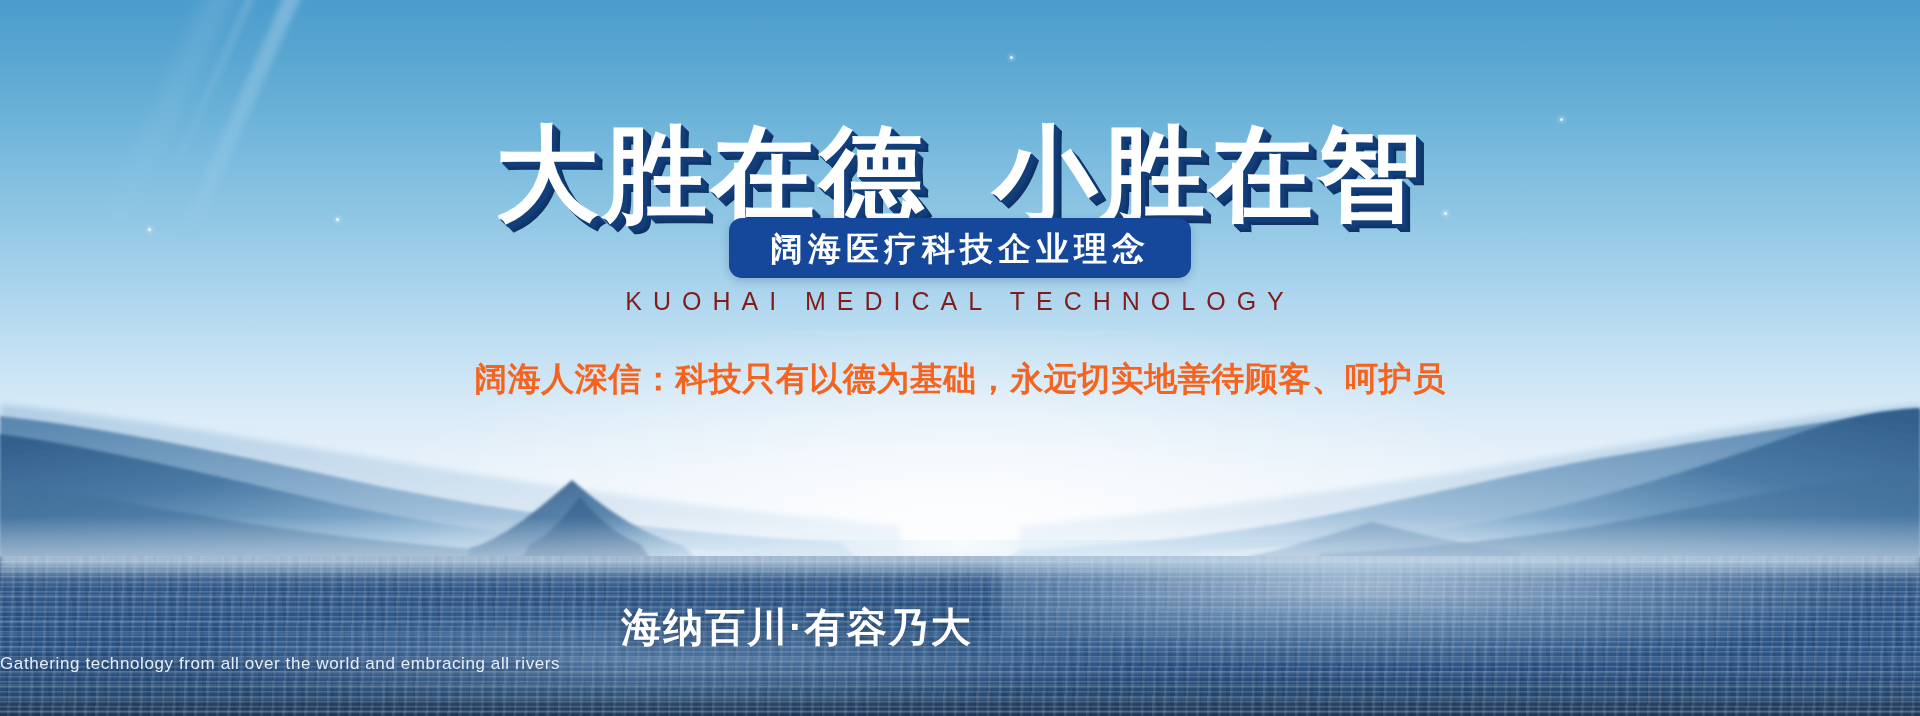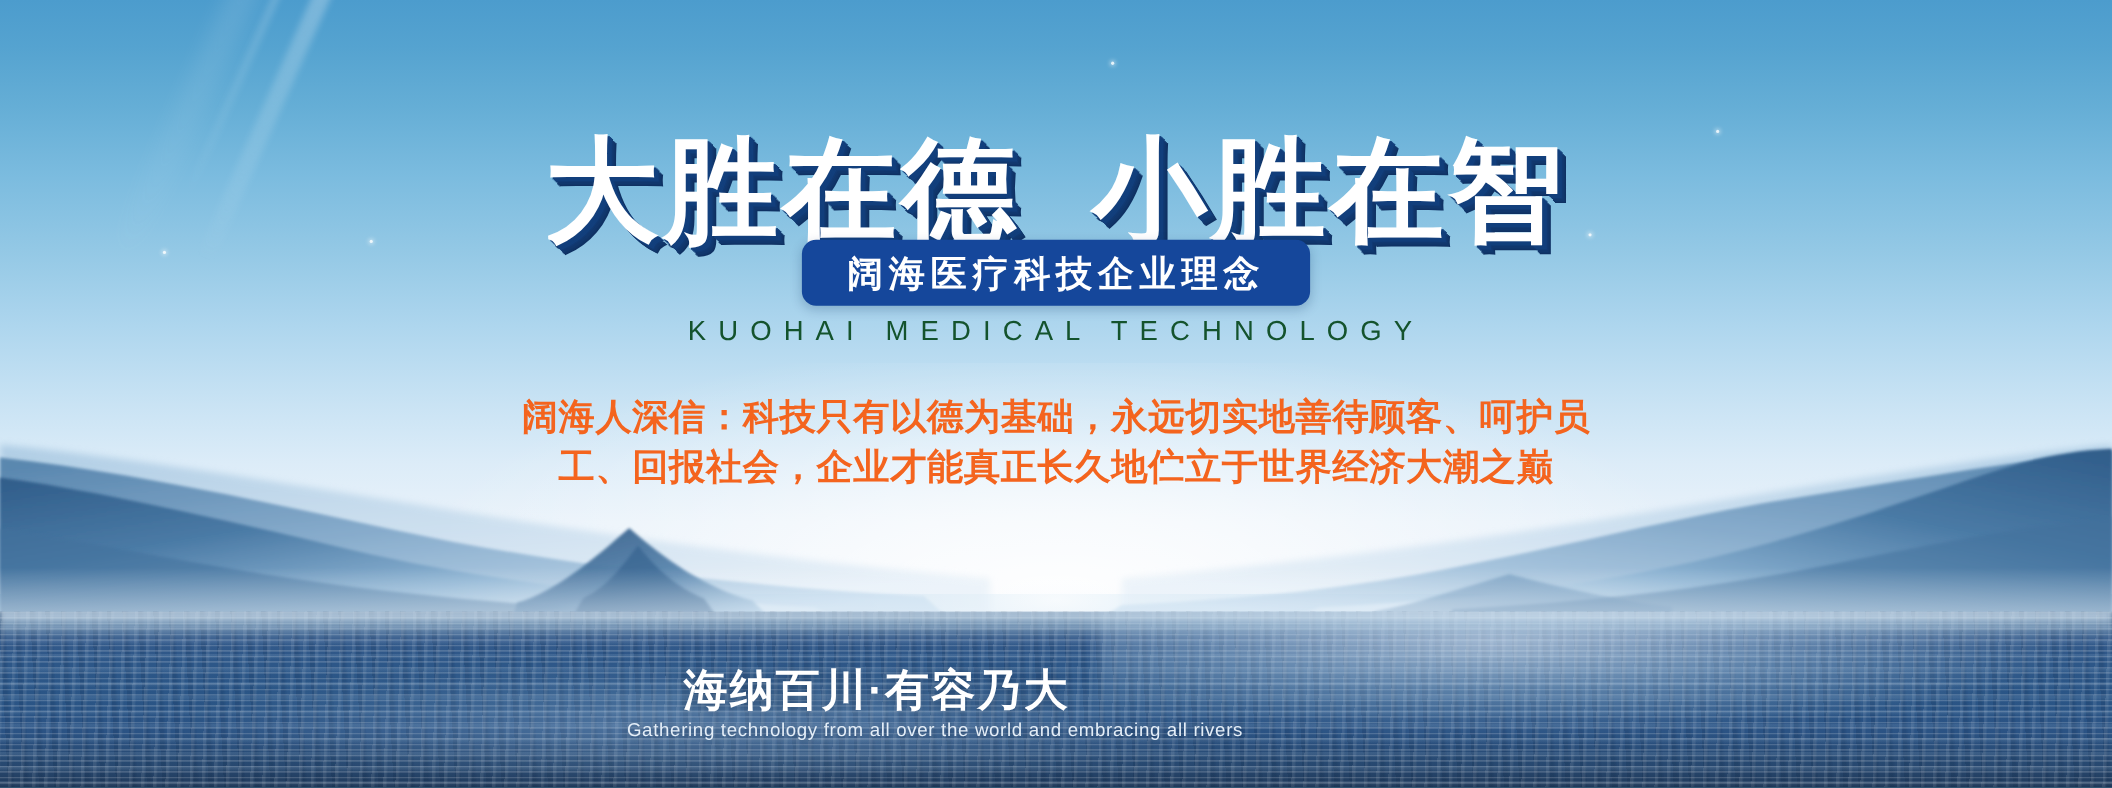--- a/index.html
+++ b/index.html
@@ -229,21 +229,21 @@
 
   
   .subtitle-en {
     position: absolute;
     left: 0; top: 287px;
     width: 1920px;
     text-align: center;
     font-size: 25px;
     font-weight: normal;
     letter-spacing: 11px;
-    color: #14532d;
+    color: #7f1d1d;
     white-space: nowrap;
   }
 
   
   .statement {
     position: absolute;
     left: 50%;
     top: 356px;
     transform: translateX(-50%);
     width: 1020px;
@@ -266,21 +266,21 @@
     font-size: 40px;
     font-weight: bold;
     letter-spacing: 2px;
     text-shadow: 0 2px 10px rgba(10,30,60,0.45);
     white-space: nowrap;
   }
   .motto-en {
     position: absolute;
     left: 0; top: 654px;
     width: 1700px;
-    text-align: center;
+    text-align: left;
     color: #e4eef8;
     font-size: 17px;
     font-weight: normal;
     letter-spacing: 0.6px;
     text-shadow: 0 1px 6px rgba(10,30,60,0.5);
     white-space: nowrap;
   }
 </style>
 </head>
 <body>
@@ -391,21 +391,20 @@
     <h1 class="headline">大胜在德  小胜在智</h1>
 
     <div class="badge">
       <span class="badge-text">阔海医疗科技企业理念</span>
     </div>
 
     <div class="subtitle-en">KUOHAI MEDICAL TECHNOLOGY</div>
 
     <div class="statement">
       <span class="statement-line">阔海人深信：科技只有以德为基础，永远切实地善待顾客、呵护员</span>
-      <span class="statement-line">工、回报社会，企业才能真正长久地伫立于世界经济大潮之巅</span>
     </div>
 
     <div class="motto">海纳百川·有容乃大</div>
 
     <div class="motto-en">Gathering technology from all over the world and embracing all rivers</div>
 
   </div>
 </div>
 
 </body></html>

